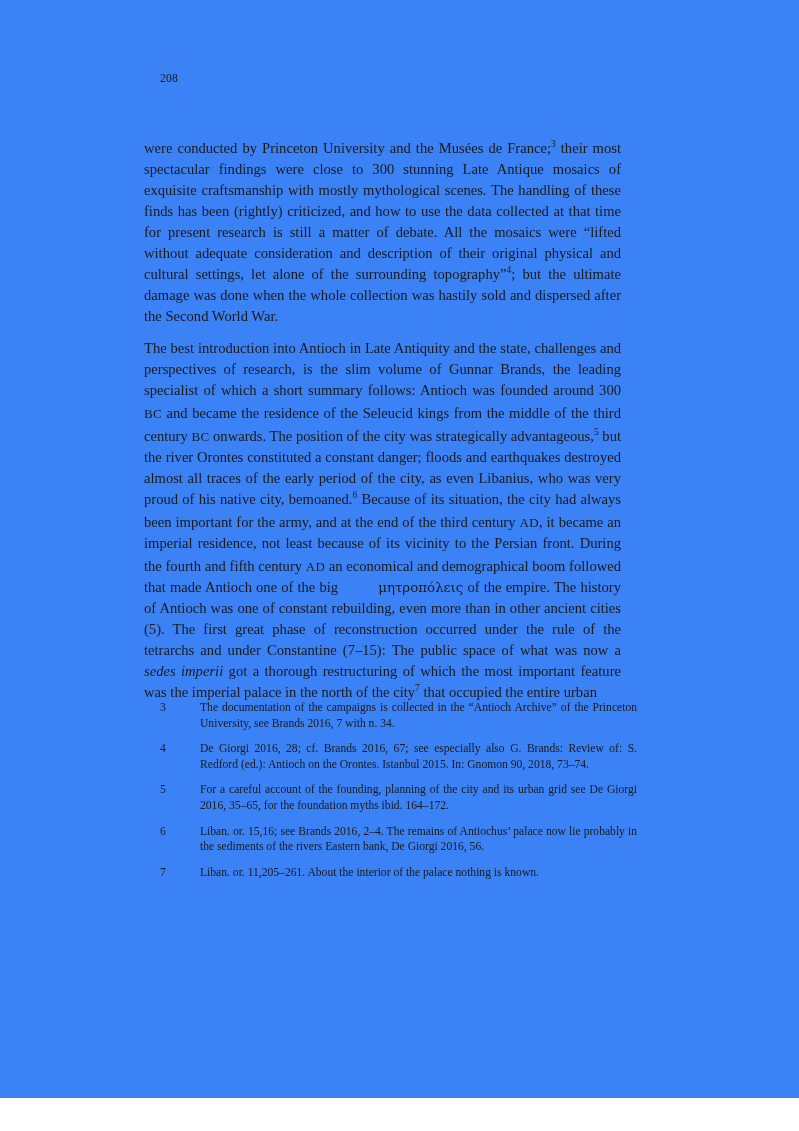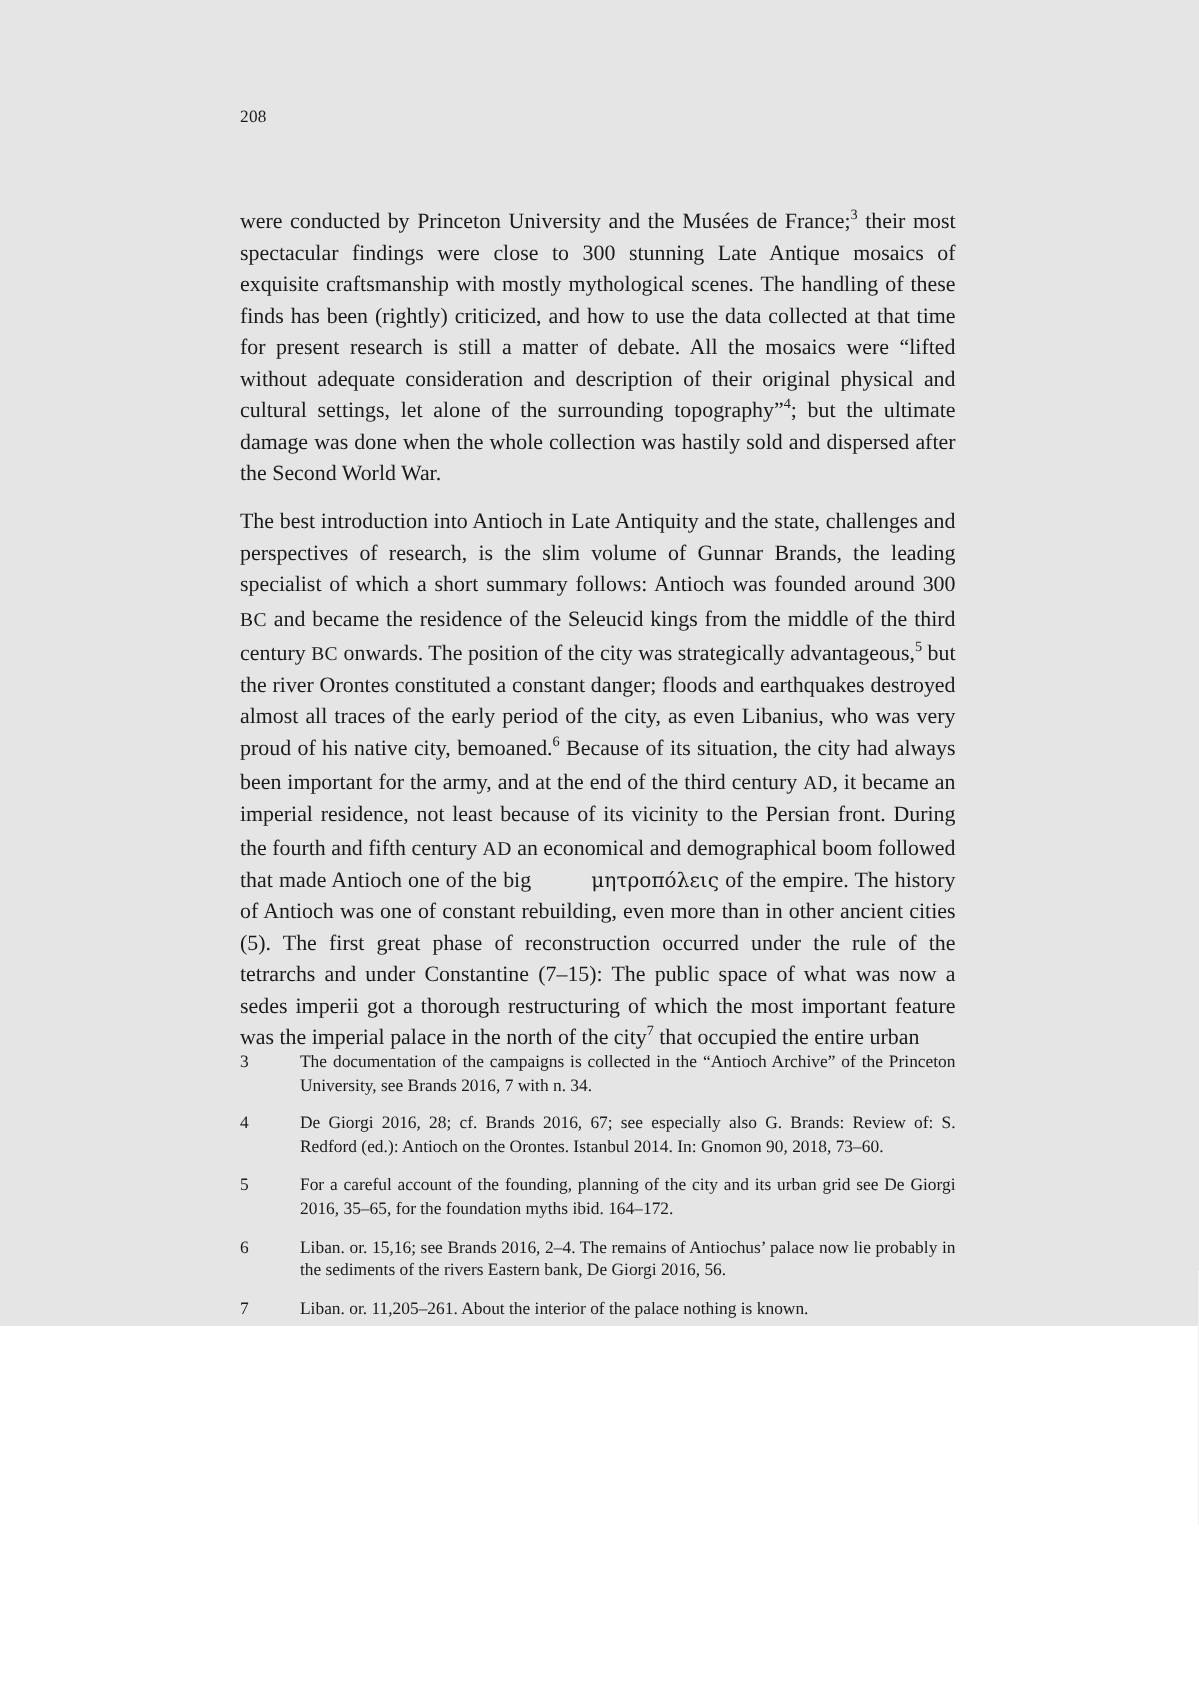--- a/index.html
+++ b/index.html
@@ -3,22 +3,22 @@
 <meta charset="utf-8">
 <style>
   html, body {
     margin: 0;
     padding: 0;
     background: #ffffff;
   }
   .page {
     position: relative;
     width: 799px;
-    height: 884px;
-    background: #e5e5e5;
+    height: 1098px;
+    background: #3b82f6;
     font-family: "Liberation Serif", serif;
     color: #1a1a1a;
     overflow: hidden;
   }
   .header {
     position: absolute;
     top: 72px;
     left: 160px;
     width: 480px;
     height: 16px;
@@ -35,40 +35,41 @@
     left: 0;
     top: 0;
     width: 480px;
     text-align: center;
     font-size: 11.5px;
     letter-spacing: 0.2px;
   }
   .body-block {
     position: absolute;
     top: 138px;
-    left: 160px;
+    left: 144px;
     width: 477px;
   }
   .para {
     margin: 0 0 0 0;
     text-align: justify;
     text-justify: inter-word;
     font-size: 14.6px;
     line-height: 21.0px;
     hyphens: manual;
   }
   .para + .para {
     margin-top: 11px;
   }
   .sc {
     font-variant: small-caps;
     font-size: 19px;
     letter-spacing: 0.3px;
   }
   .it {
+    font-style: italic;
   }
   sup {
     font-size: 9.5px;
     vertical-align: super;
     line-height: 0;
   }
   .greek {
     font-family: "DejaVu Serif", serif;
     font-size: 13.4px;
     margin-left: 36px;
@@ -110,21 +111,21 @@
     <p class="para" id="p2">The best introduction into Antioch in Late Antiquity and the state, challenges and perspectives of research, is the slim volume of Gunnar Brands, the leading specialist of which a short summary follows: Antioch was founded around 300 <span class="sc">bc</span> and became the residence of the Seleucid kings from the middle of the third century <span class="sc">bc</span> onwards. The position of the city was strategically advantageous,<sup>5</sup> but the river Orontes constituted a constant danger; floods and earthquakes destroyed almost all traces of the early period of the city, as even Libanius, who was very proud of his native city, bemoaned.<sup>6</sup> Because of its situation, the city had always been important for the army, and at the end of the third century <span class="sc">ad</span>, it became an imperial residence, not least because of its vicinity to the Persian front. During the fourth and fifth century <span class="sc">ad</span> an economical and demographical boom followed that made Antioch one of the big <span class="greek">μητροπόλεις</span> of the empire. The history of Antioch was one of constant rebuilding, even more than in other ancient cities (5). The first great phase of reconstruction occurred under the rule of the tetrarchs and under Constantine (7–15): The public space of what was now a <span class="it">sedes imperii</span> got a thorough restructuring of which the most important feature was the imperial palace in the north of the city<sup>7</sup> that occupied the entire urban</p>
   </div>
 
   <div class="notes" id="notes">
       <div class="note">
         <span class="note-num">3</span>
         <span class="note-text">The documentation of the campaigns is collected in the “Antioch Archive” of the Princeton University, see Brands 2016, 7 with n. 34.</span>
       </div>
       <div class="note">
         <span class="note-num">4</span>
-        <span class="note-text">De Giorgi 2016, 28; cf. Brands 2016, 67; see especially also G. Brands: Review of: S. Redford (ed.): Antioch on the Orontes. Istanbul 2014. In: Gnomon 90, 2018, 73–60.</span>
+        <span class="note-text">De Giorgi 2016, 28; cf. Brands 2016, 67; see especially also G. Brands: Review of: S. Redford (ed.): Antioch on the Orontes. Istanbul 2015. In: Gnomon 90, 2018, 73–74.</span>
       </div>
       <div class="note">
         <span class="note-num">5</span>
         <span class="note-text">For a careful account of the founding, planning of the city and its urban grid see De Giorgi 2016, 35–65, for the foundation myths ibid. 164–172.</span>
       </div>
       <div class="note">
         <span class="note-num">6</span>
         <span class="note-text">Liban. or. 15,16; see Brands 2016, 2–4. The remains of Antiochus’ palace now lie probably in the sediments of the rivers Eastern bank, De Giorgi 2016, 56.</span>
       </div>
       <div class="note">

